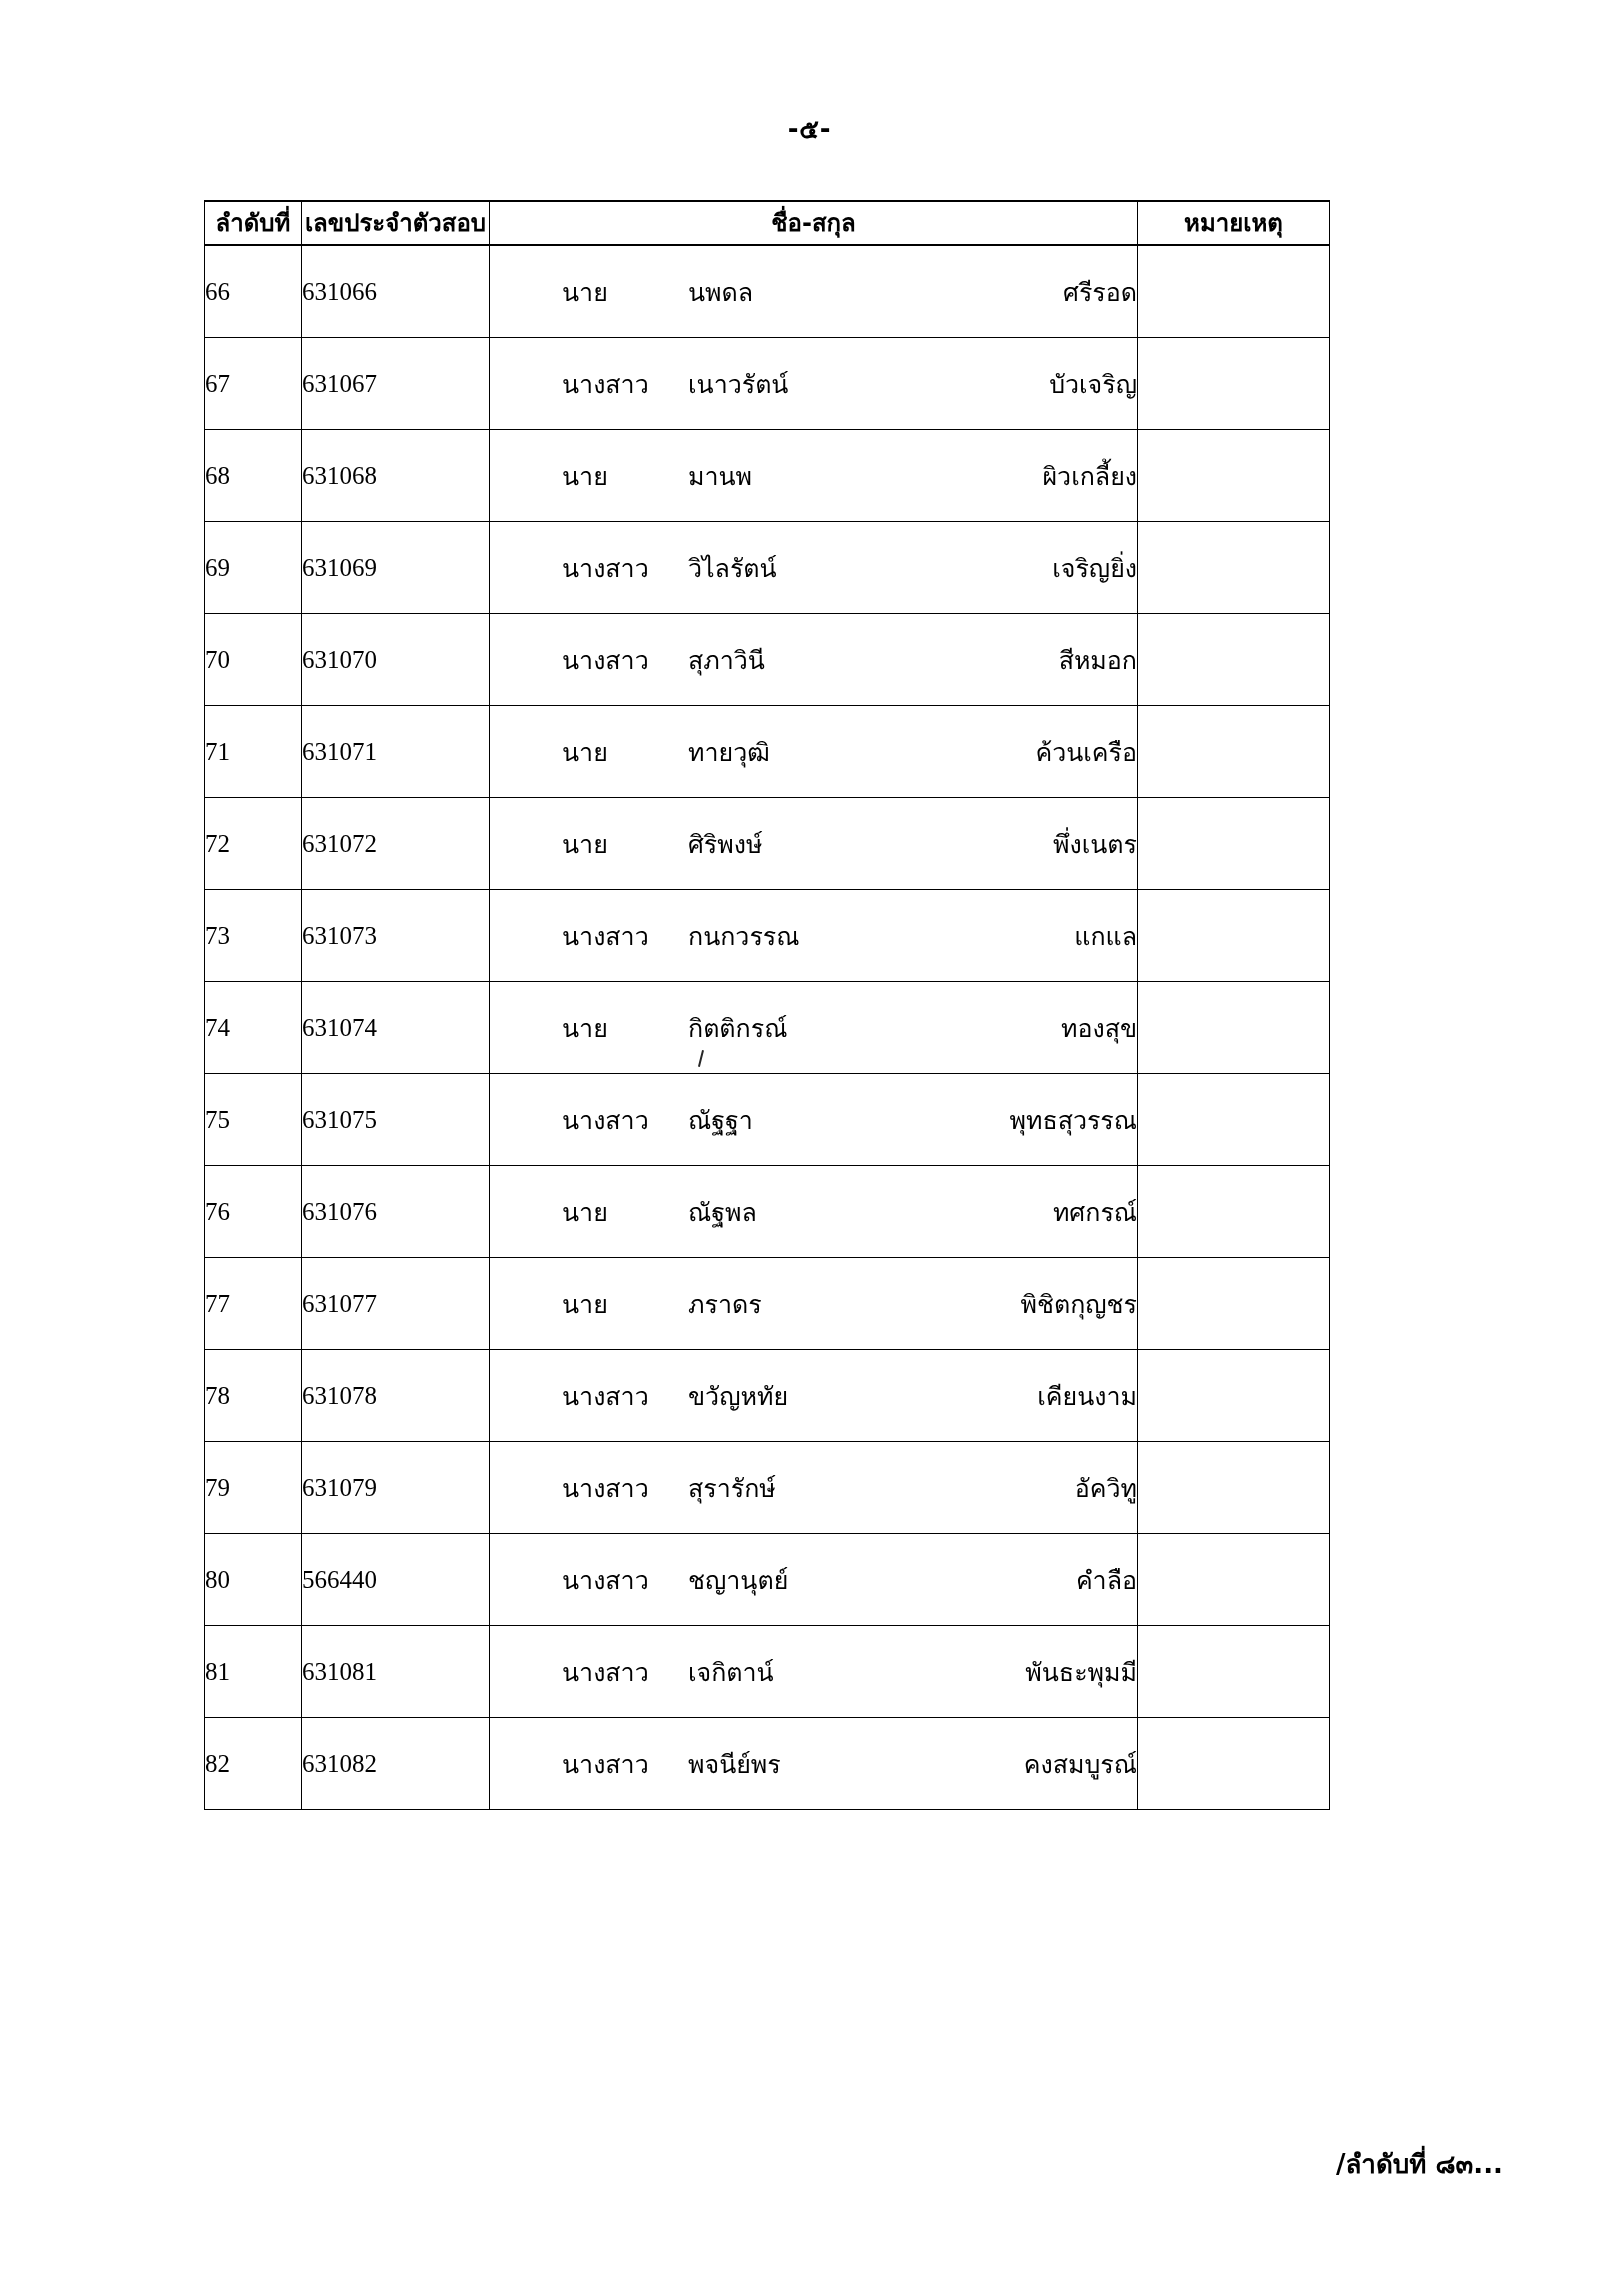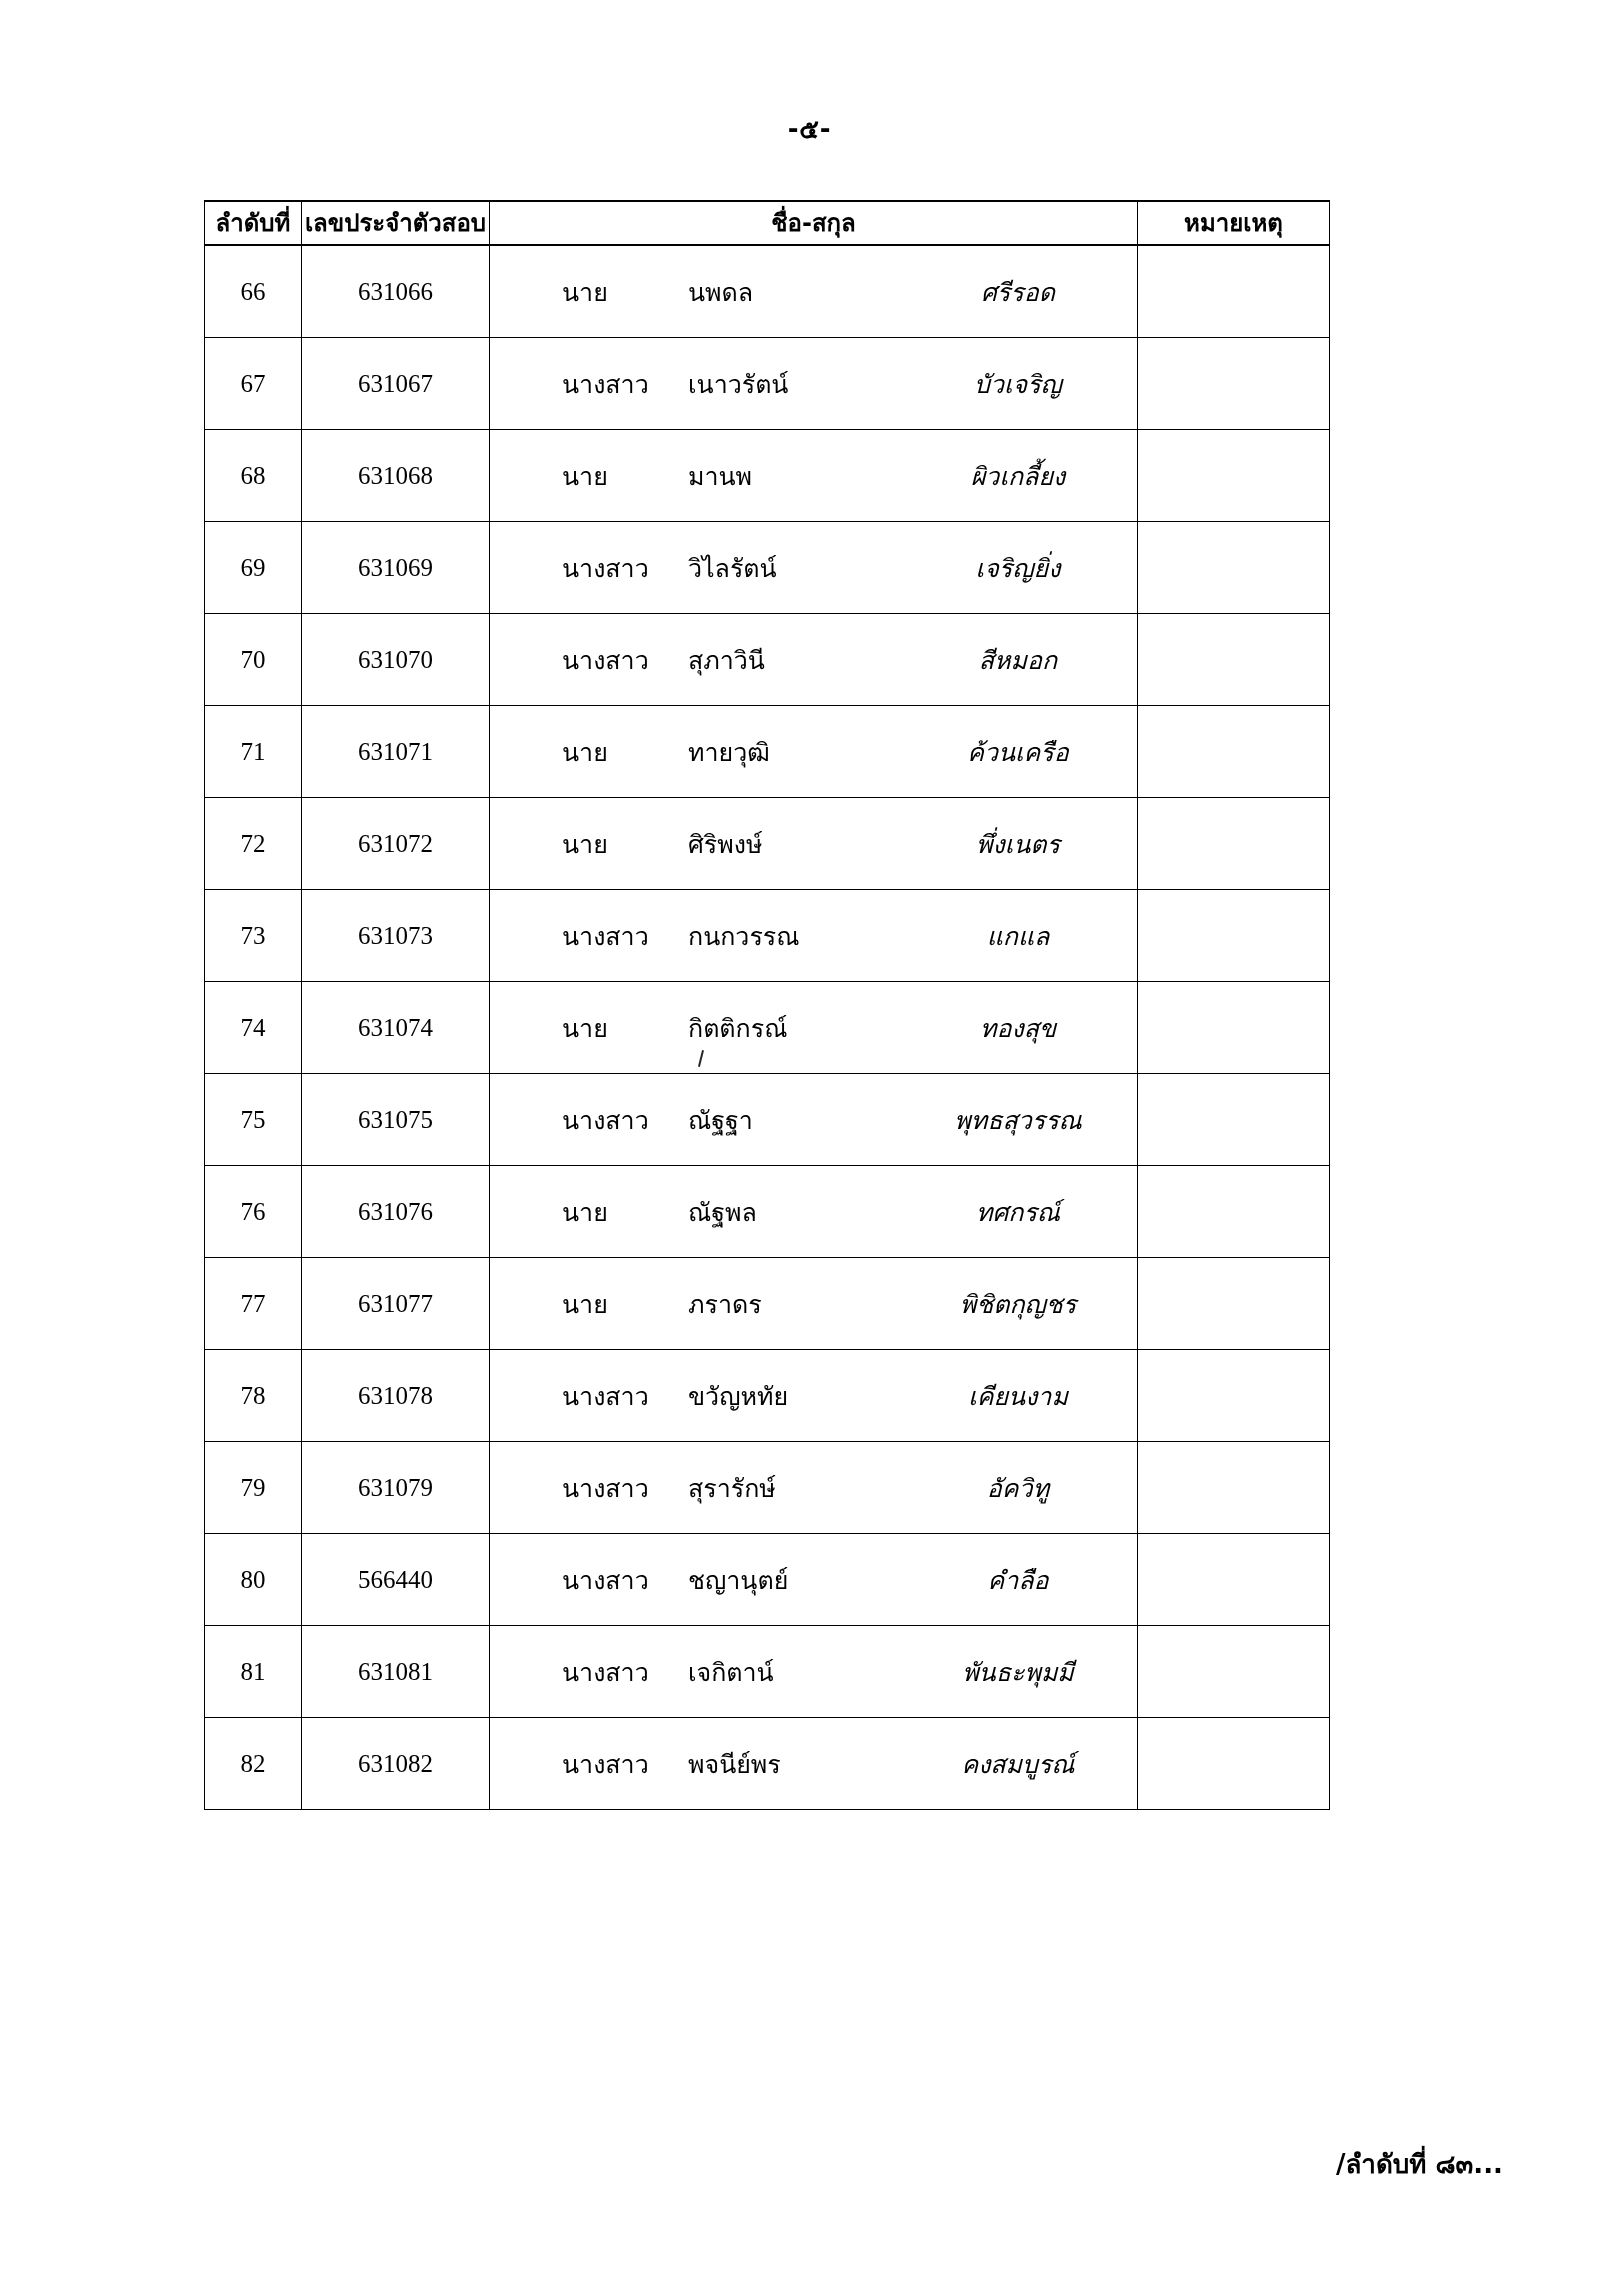--- a/index.html
+++ b/index.html
@@ -74,21 +74,20 @@
   }
 
   
   col.c-seq     { width: 97px; }
   col.c-code    { width: 188px; }
   col.c-name    { width: 648px; }
   col.c-remark  { width: 192px; }
 
   td.seq,
   td.code {
-    text-align: center;
     font-family: "Liberation Serif", "DejaVu Serif", serif;
     font-size: 27px;
     margin-top: 14px;
   }
 
   td.name-cell {
     position: relative;
   }
 
   .name-row {
@@ -101,22 +100,21 @@
   .title-part {
     flex: 0 0 118px;
     text-align: left;
   }
   .first-part {
     flex: 0 0 203px;
     text-align: left;
   }
   .last-part {
     flex: 1 1 auto;
-    text-align: center;
-    font-style: italic;
+    text-align: right;
   }
 
   td.remark-cell { text-align: center; }
 
   
   .ink-mark {
     position: absolute;
     left: 210px;
     bottom: 6.5px;
     width: 2px;

